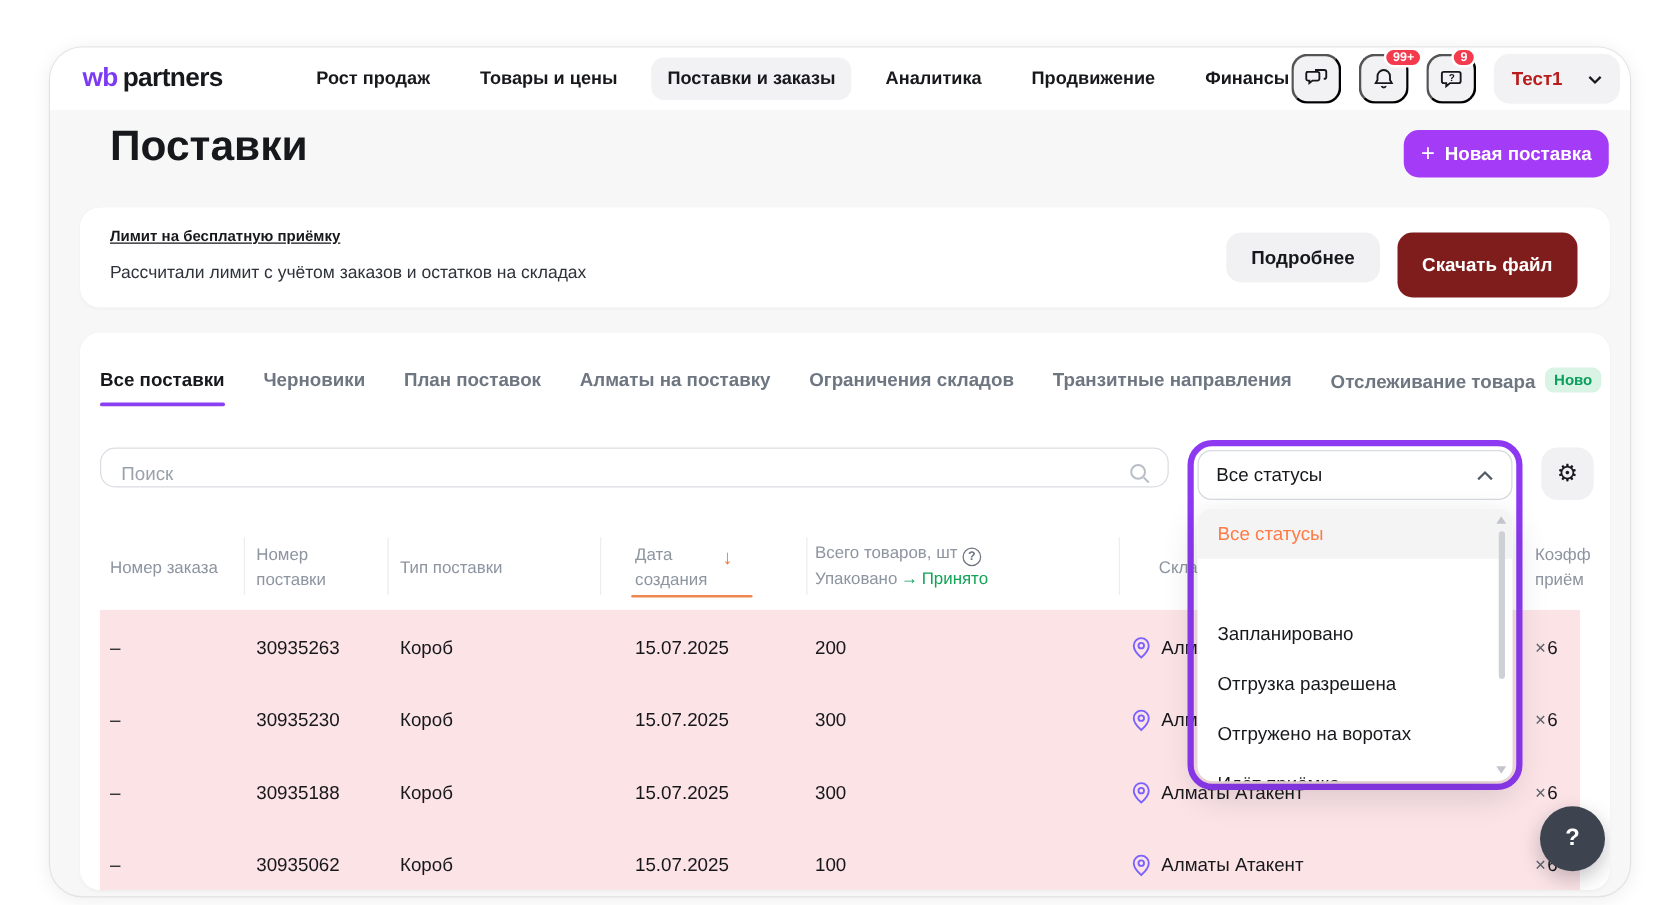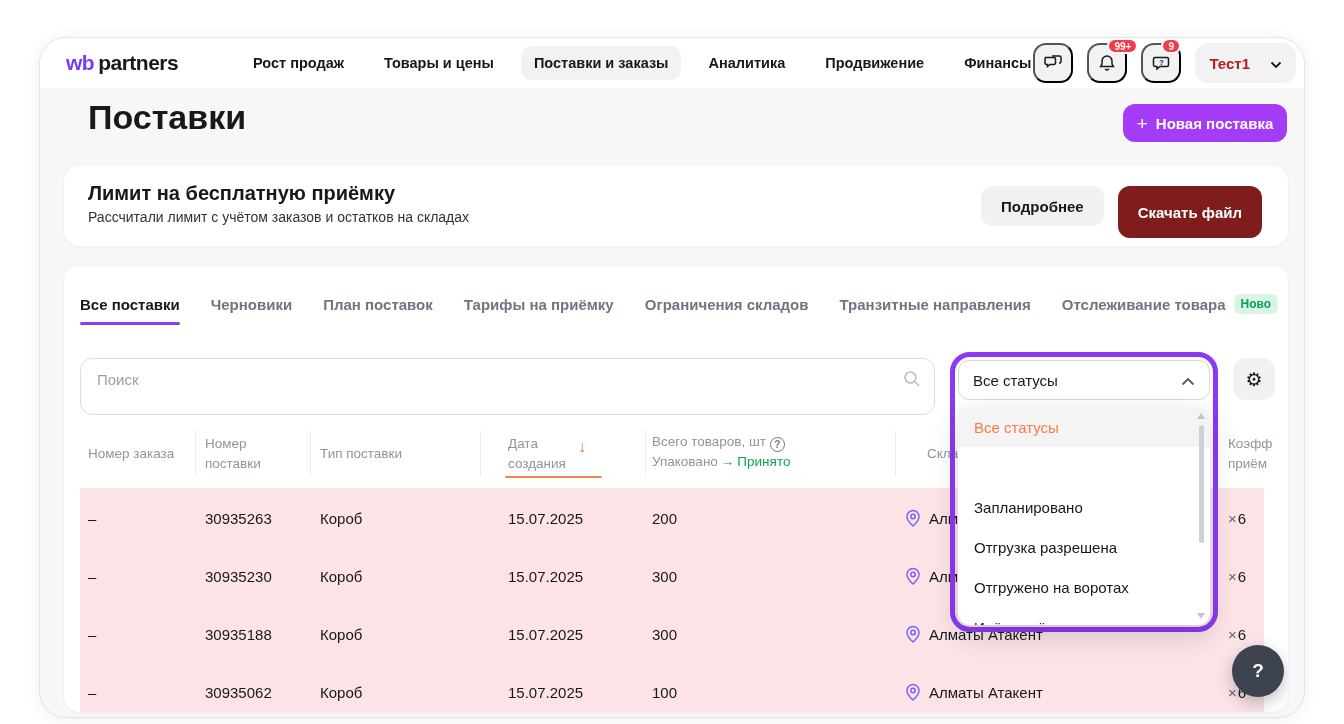--- a/index.html
+++ b/index.html
@@ -32,41 +32,41 @@
   .page-title { position:absolute; left:48px; top:60px; font-size:34px; font-weight:700; color:#17181c; }
   .btn-new { position:absolute; left:1083px; top:66px; width:164px; height:38px; background:#a33bf7;
     border:none; border-radius:12px; color:#fff; font-size:15px; font-weight:700;
     display:flex; align-items:center; justify-content:center; gap:8px; cursor:pointer;
     font-family:"Liberation Sans", sans-serif; }
   .btn-new .plus { font-size:19px; font-weight:400; line-height:1; }
 
   
   .card { position:absolute; background:#fff; border-radius:16px; box-shadow:0 1px 3px rgba(20,20,30,.04); }
   .banner { left:24px; top:128px; width:1224px; height:80px; }
-  .banner-title { position:absolute; left:24px; top:16px; font-size:20px; font-weight:700; color:#17181c; }
+  .banner-title { position:absolute; left:24px; top:16px; font-size:12px; font-weight:700; color:#17181c;text-decoration:underline; }
   .banner-sub { position:absolute; left:24px; top:43px; font-size:14px; color:#2e323a; }
   .banner-actions { position:absolute; right:26px; top:20px; display:flex; gap:14px;margin-left:24px; }
   .btn-light { height:40px; padding:0 20px; background:#f1f1f3; border:none; border-radius:12px;
     font-size:15px; font-weight:700; color:#17181c; cursor:pointer; font-family:"Liberation Sans", sans-serif; }
   .btn-dark { height:52px; padding:12px 20px; background:#7f1d1d; border:none; border-radius:12px;
     font-size:15px; font-weight:700; color:#fff; cursor:pointer; font-family:"Liberation Sans", sans-serif; }
 
   .main { left:24px; top:228px; width:1224px; height:446px; overflow:hidden; }
 
   
   .tabs { position:absolute; left:16px; top:28px; display:flex; align-items:center; gap:31px; white-space:nowrap; }
   .tab { font-size:15px; font-weight:700; color:#6e7681; cursor:pointer; position:relative; padding-bottom:12px; }
   .tab.active { color:#17181c; }
   .tab.active::after { content:""; position:absolute; left:0; right:0; bottom:0; height:3px;
     background:#8a3ff0; border-radius:2px; }
   .tab-badge { display:inline-block; margin-left:8px; background:#d9f3e4; color:#0ca05f;
     font-size:12px; font-weight:700; padding:3px 7px; border-radius:7px; vertical-align:2px; }
 
   
-  .search-wrap { position:absolute; left:16px; top:92px; width:855px; height:57px;
+  .search-wrap { position:absolute; left:16px; top:92px; width:855px; height:32px;
     border:1px solid #dadde2; border-radius:12px; background:#fff; }
   .search-wrap input { position:absolute; left:16px; top:0; width:790px; height:40px; border:none; outline:none;
     font-size:15px; color:#17181c; font-family:"Liberation Sans", sans-serif; background:transparent; }
   .search-wrap input::placeholder { color:#9aa1ab; }
   .search-ico { position:absolute; right:12px; top:10px; }
   .gear-btn { position:absolute; left:1169px; top:92px; width:42px; height:42px; background:#f1f1f3;
     border:none; border-radius:13px; font-size:19px; color:#17181c; cursor:pointer;
     display:flex; align-items:center; justify-content:center; }
 
   
@@ -187,21 +187,21 @@
         <button class="btn-dark">Скачать файл</button>
       </div>
     </section>
 
     <section class="card main">
 
       <div class="tabs">
         <div class="tab active">Все поставки</div>
         <div class="tab">Черновики</div>
         <div class="tab">План поставок</div>
-        <div class="tab">Тарифы на приёмку</div>
+        <div class="tab">Алматы на поставку</div>
         <div class="tab">Ограничения складов</div>
         <div class="tab">Транзитные направления</div>
         <div class="tab">
           <span>Отслеживание товара</span><span class="tab-badge">Ново</span>
         </div>
       </div>
 
       <div class="search-wrap">
         <input type="text" placeholder="Поиск" style="">
         <span class="search-ico">

